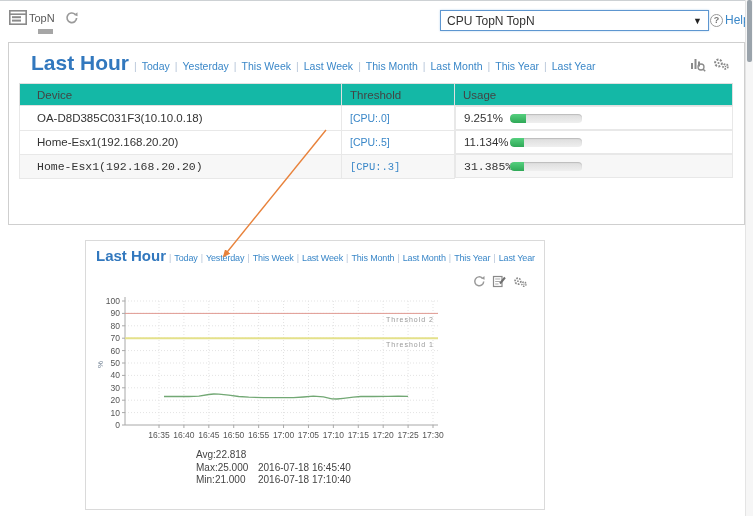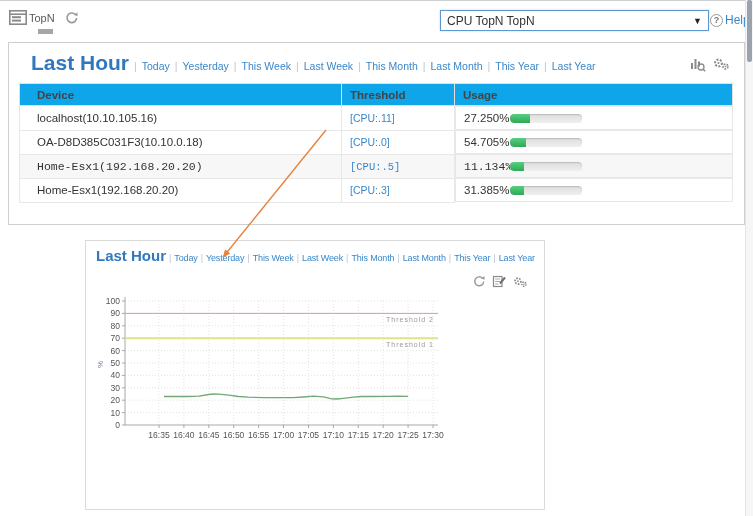--- a/index.html
+++ b/index.html
@@ -38,21 +38,21 @@
   #panel-top .sep{margin:0 5px;font-size:10.5px;}
   #panel-chart .sep{margin:0 3px;font-size:9px;}
 
   .tools1{position:absolute;top:14px;right:14px;display:flex;gap:7px;}
   .tools2{position:absolute;top:33px;right:16px;display:flex;gap:7px;}
   .tools1 span,.tools2 span{cursor:pointer;display:inline-block;}
 
   
   table{position:absolute;left:10px;top:40px;width:714px;border-collapse:collapse;
         font-size:11.5px;table-layout:fixed;}
-  th{background:#0ea5e9;border:1px solid #e0e0e0;color:#444;font-weight:bold;text-align:left;
+  th{background:#14b8a6;border:1px solid #e0e0e0;color:#444;font-weight:normal;text-align:left;
      height:21px;padding:0 0 0 8px;}
   th:first-child{padding-left:17px;width:304px;}
   th:nth-child(2){width:104px;}
   td{border:1px solid #e8e8e8;height:22px;padding:0 0 0 8px;color:#333;}
   td.c-dev{padding-left:17px;}
   tbody tr:nth-child(2n+3){background:#f7f7f7;font-family:Liberation Mono, monospace;}
   td.c-data{display:flex;align-items:center;border:none;height:22px;}
   tr td:last-child{border:1px solid #e8e8e8;}
   .pct{display:inline-block;width:46px;}
   .bar{width:72px;height:9px;background:linear-gradient(#dcdcdc,#efefef);border-radius:4px;
@@ -138,34 +138,24 @@
   <table>
     <thead>
         <tr id="thead-row">
           <th>Device</th>
           <th>Threshold</th>
           <th>Usage</th>
         </tr>
       </thead>
     <tbody id="tbody">
         <tr>
-          <td class="c-dev">localhost(10.10.105.16)</td>
-          <td><a class="plink">[CPU:.11]</a></td>
-          <td class="c-data">
-            <span class="pct">27.250%</span>
-            <div class="bar">
-              <div class="fill" style="width: 27.25%;"></div>
-            </div>
-          </td>
-        </tr>
-        <tr>
           <td class="c-dev">OA-D8D385C031F3(10.10.0.18)</td>
           <td><a class="plink">[CPU:.0]</a></td>
           <td class="c-data">
-            <span class="pct">54.705%</span>
+            <span class="pct">9.251%</span>
             <div class="bar">
               <div class="fill" style="width: 21.638%;"></div>
             </div>
           </td>
         </tr>
         <tr>
           <td class="c-dev">Home-Esx1(192.168.20.20)</td>
           <td><a class="plink">[CPU:.5]</a></td>
           <td class="c-data">
             <span class="pct">11.134%</span>
@@ -292,20 +282,25 @@
       <line x1="29" y1="130" x2="342" y2="130" class="axis"></line>
       <line x1="29" y1="18.39999999999999" x2="342" y2="18.39999999999999" stroke="#e09a92" stroke-width="1"></line>
       <text x="338" y="27.39999999999999" class="thlab" text-anchor="end">Threshold 2</text>
       <line x1="29" y1="43.2" x2="342" y2="43.2" stroke="#e4e18a" stroke-width="2"></line>
       <text x="338" y="52.2" class="thlab" text-anchor="end">Threshold 1</text>
       <polyline points="68.0,101.5 77.9,101.5 92.9,101.5 102.9,101.1 112.8,99.5 117.8,99.0 122.8,99.1 132.7,100.2 142.7,101.5 152.7,102.2 167.6,102.6 182.6,102.7 197.5,102.6 207.5,102.0 217.4,101.2 227.4,101.9 235.9,103.8 240.9,104.0 247.3,103.3 257.3,102.1 264.8,101.5 277.2,101.5 292.2,101.4 302.1,101.2 312.1,101.4" fill="none" stroke="#72a874" stroke-width="1.3"></polyline>
       <text transform="translate(7,73) rotate(-90)" class="yaxistitle">%</text>
     </svg>
 
   <div class="legend">
+    <div class="l-stats">
+      <div>Avg:22.818</div>
+      <div><span class="stat">Max:25.000</span><span>2016-07-18 16:45:40</span></div>
+      <div><span class="stat">Min:21.000</span><span>2016-07-18 17:10:40</span></div>
+    </div>
   </div>
 </div>
 
 <svg class="arrow-overlay" width="753" height="516">
   <defs>
     <marker id="ah" markerWidth="10" markerHeight="10" refX="6" refY="3.5" orient="auto" markerUnits="userSpaceOnUse">
       <path d="M0,0 L8,3.5 L0,7 Z" fill="#e8823b"></path>
     </marker>
   </defs>
   <line x1="326" y1="130" x2="224" y2="256" stroke="#e8823b" stroke-width="1.4" marker-end="url(#ah)"></line>

